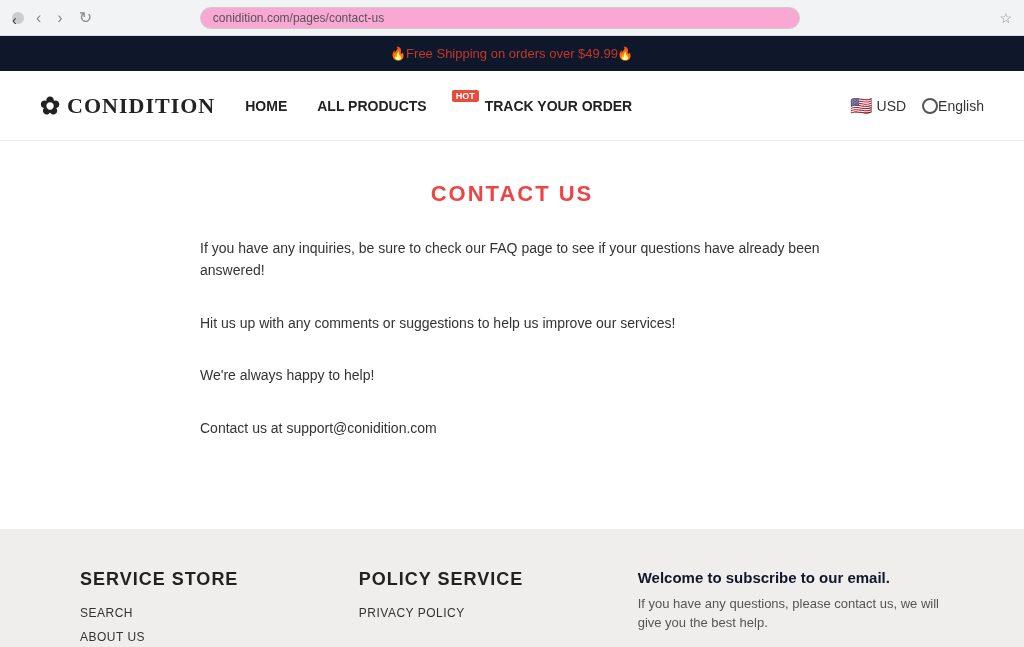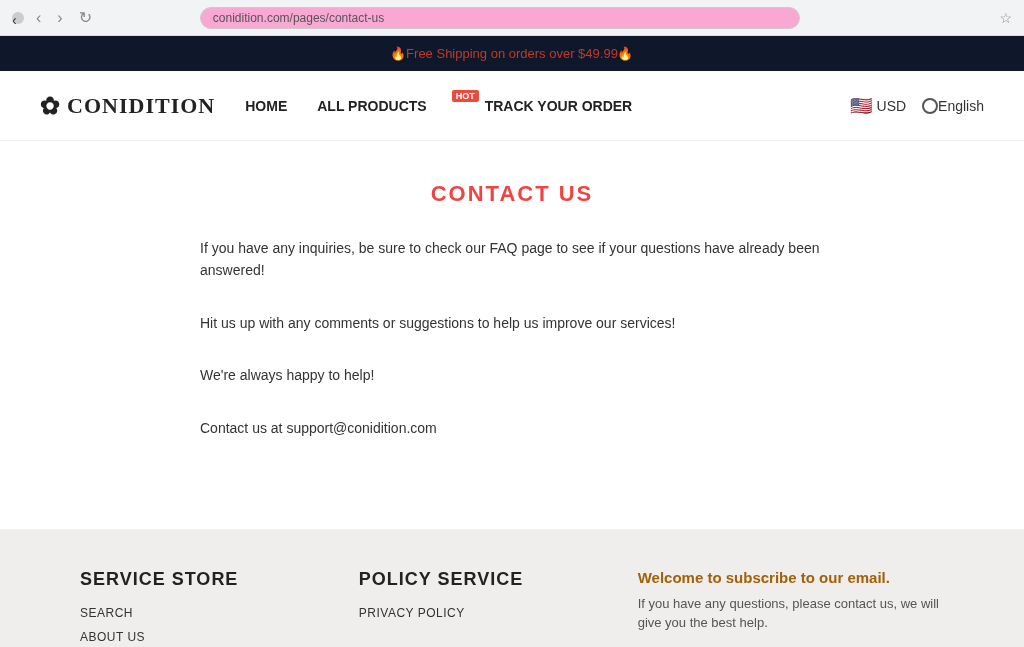--- a/index.html
+++ b/index.html
@@ -166,21 +166,21 @@
       text-decoration: none;
       margin-bottom: 10px;
       text-transform: uppercase;
       letter-spacing: 0.5px;
       cursor: pointer;
     }
     .footer-right { flex: 1.4; }
     .subscribe-title {
       font-size: 15px;
       font-weight: bold;
-      color: #a16207;
+      color: #0f172a;
       margin-bottom: 8px;
     }
     .subscribe-desc {
       font-size: 13px;
       color: #555;
       margin-bottom: 16px;
       line-height: 1.5;
     }
   </style>
 </head>

